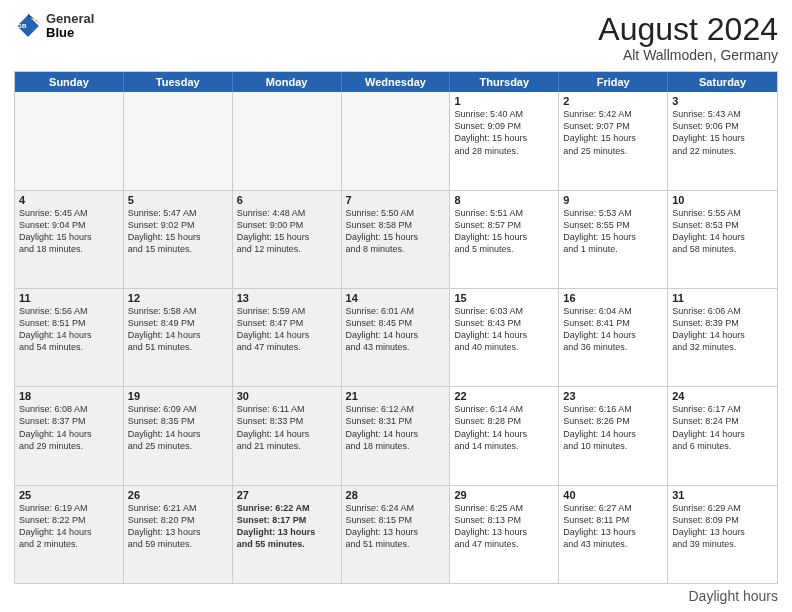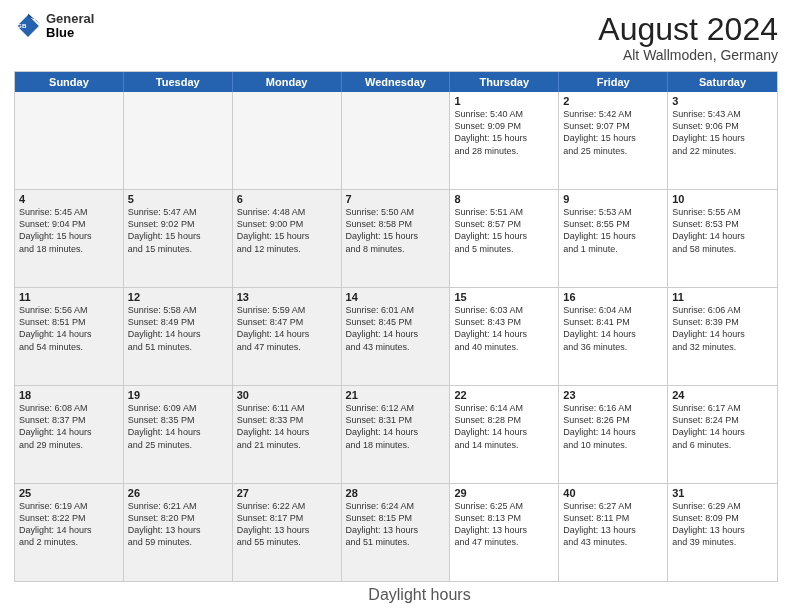--- a/index.html
+++ b/index.html
@@ -104,23 +104,23 @@
       margin-bottom: 1px;
       display: block;
     }
     .cell-text {
       font-size: 9px;
       line-height: 1.35;
       color: #333;
     }
     .footer {
       margin-top: 4px;
-      font-size: 16px;
+      font-size: 14px;
       color: #555;
-      text-align: center;
+      text-align: right;
       margin-left: 47px;
     }
   </style>
 </head>
 <body>
 
 <div class="page">
   <div class="header">
     <div class="logo">
       <svg class="logo-icon" viewBox="0 0 36 36">
@@ -340,21 +340,21 @@
           </div>
           <div class="cal-cell shaded">
             <span class="day-num">26</span>
             <div class="cell-text" style="white-space: pre-line;">Sunrise: 6:21 AM
 Sunset: 8:20 PM
 Daylight: 13 hours
 and 59 minutes.</div>
           </div>
           <div class="cal-cell shaded">
             <span class="day-num">27</span>
-            <div class="cell-text" style="white-space: pre-line;">Sunrise: 6:22 AM
+            <div class="cell-text" style="white-space: pre-line; font-weight: bold;">Sunrise: 6:22 AM
 Sunset: 8:17 PM
 Daylight: 13 hours
 and 55 minutes.</div>
           </div>
           <div class="cal-cell shaded">
             <span class="day-num">28</span>
             <div class="cell-text" style="white-space: pre-line;">Sunrise: 6:24 AM
 Sunset: 8:15 PM
 Daylight: 13 hours
 and 51 minutes.</div>

